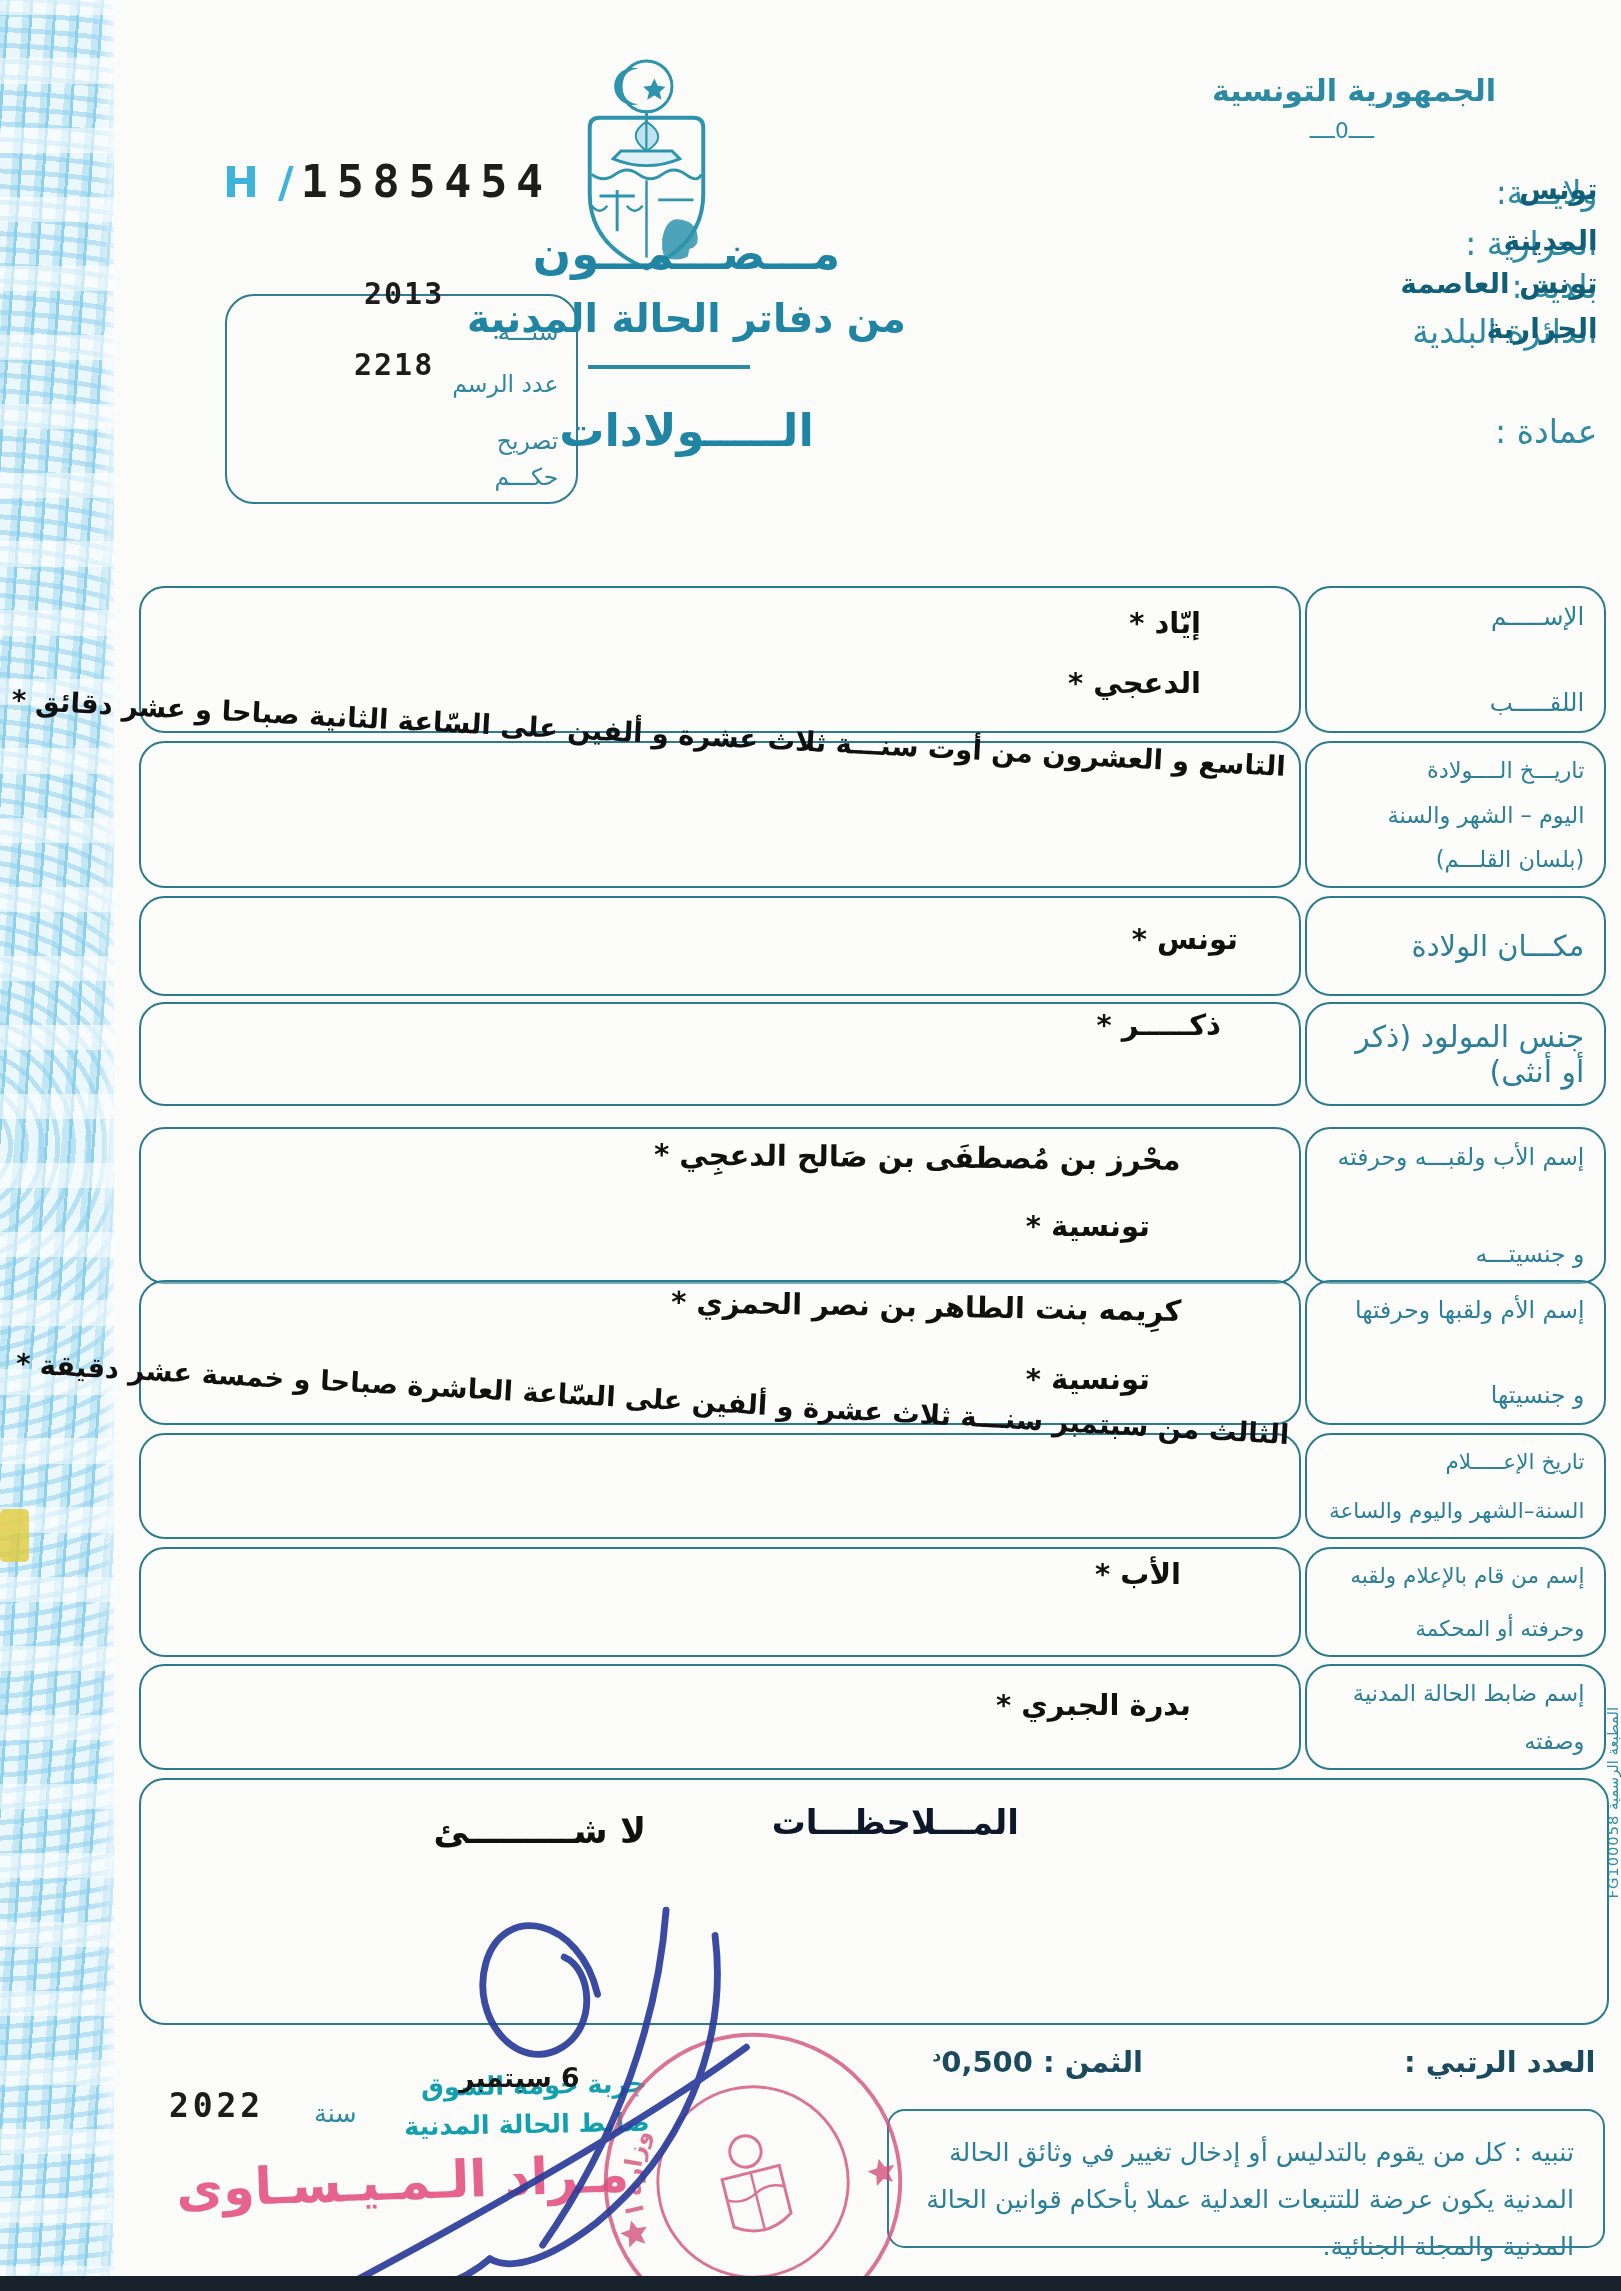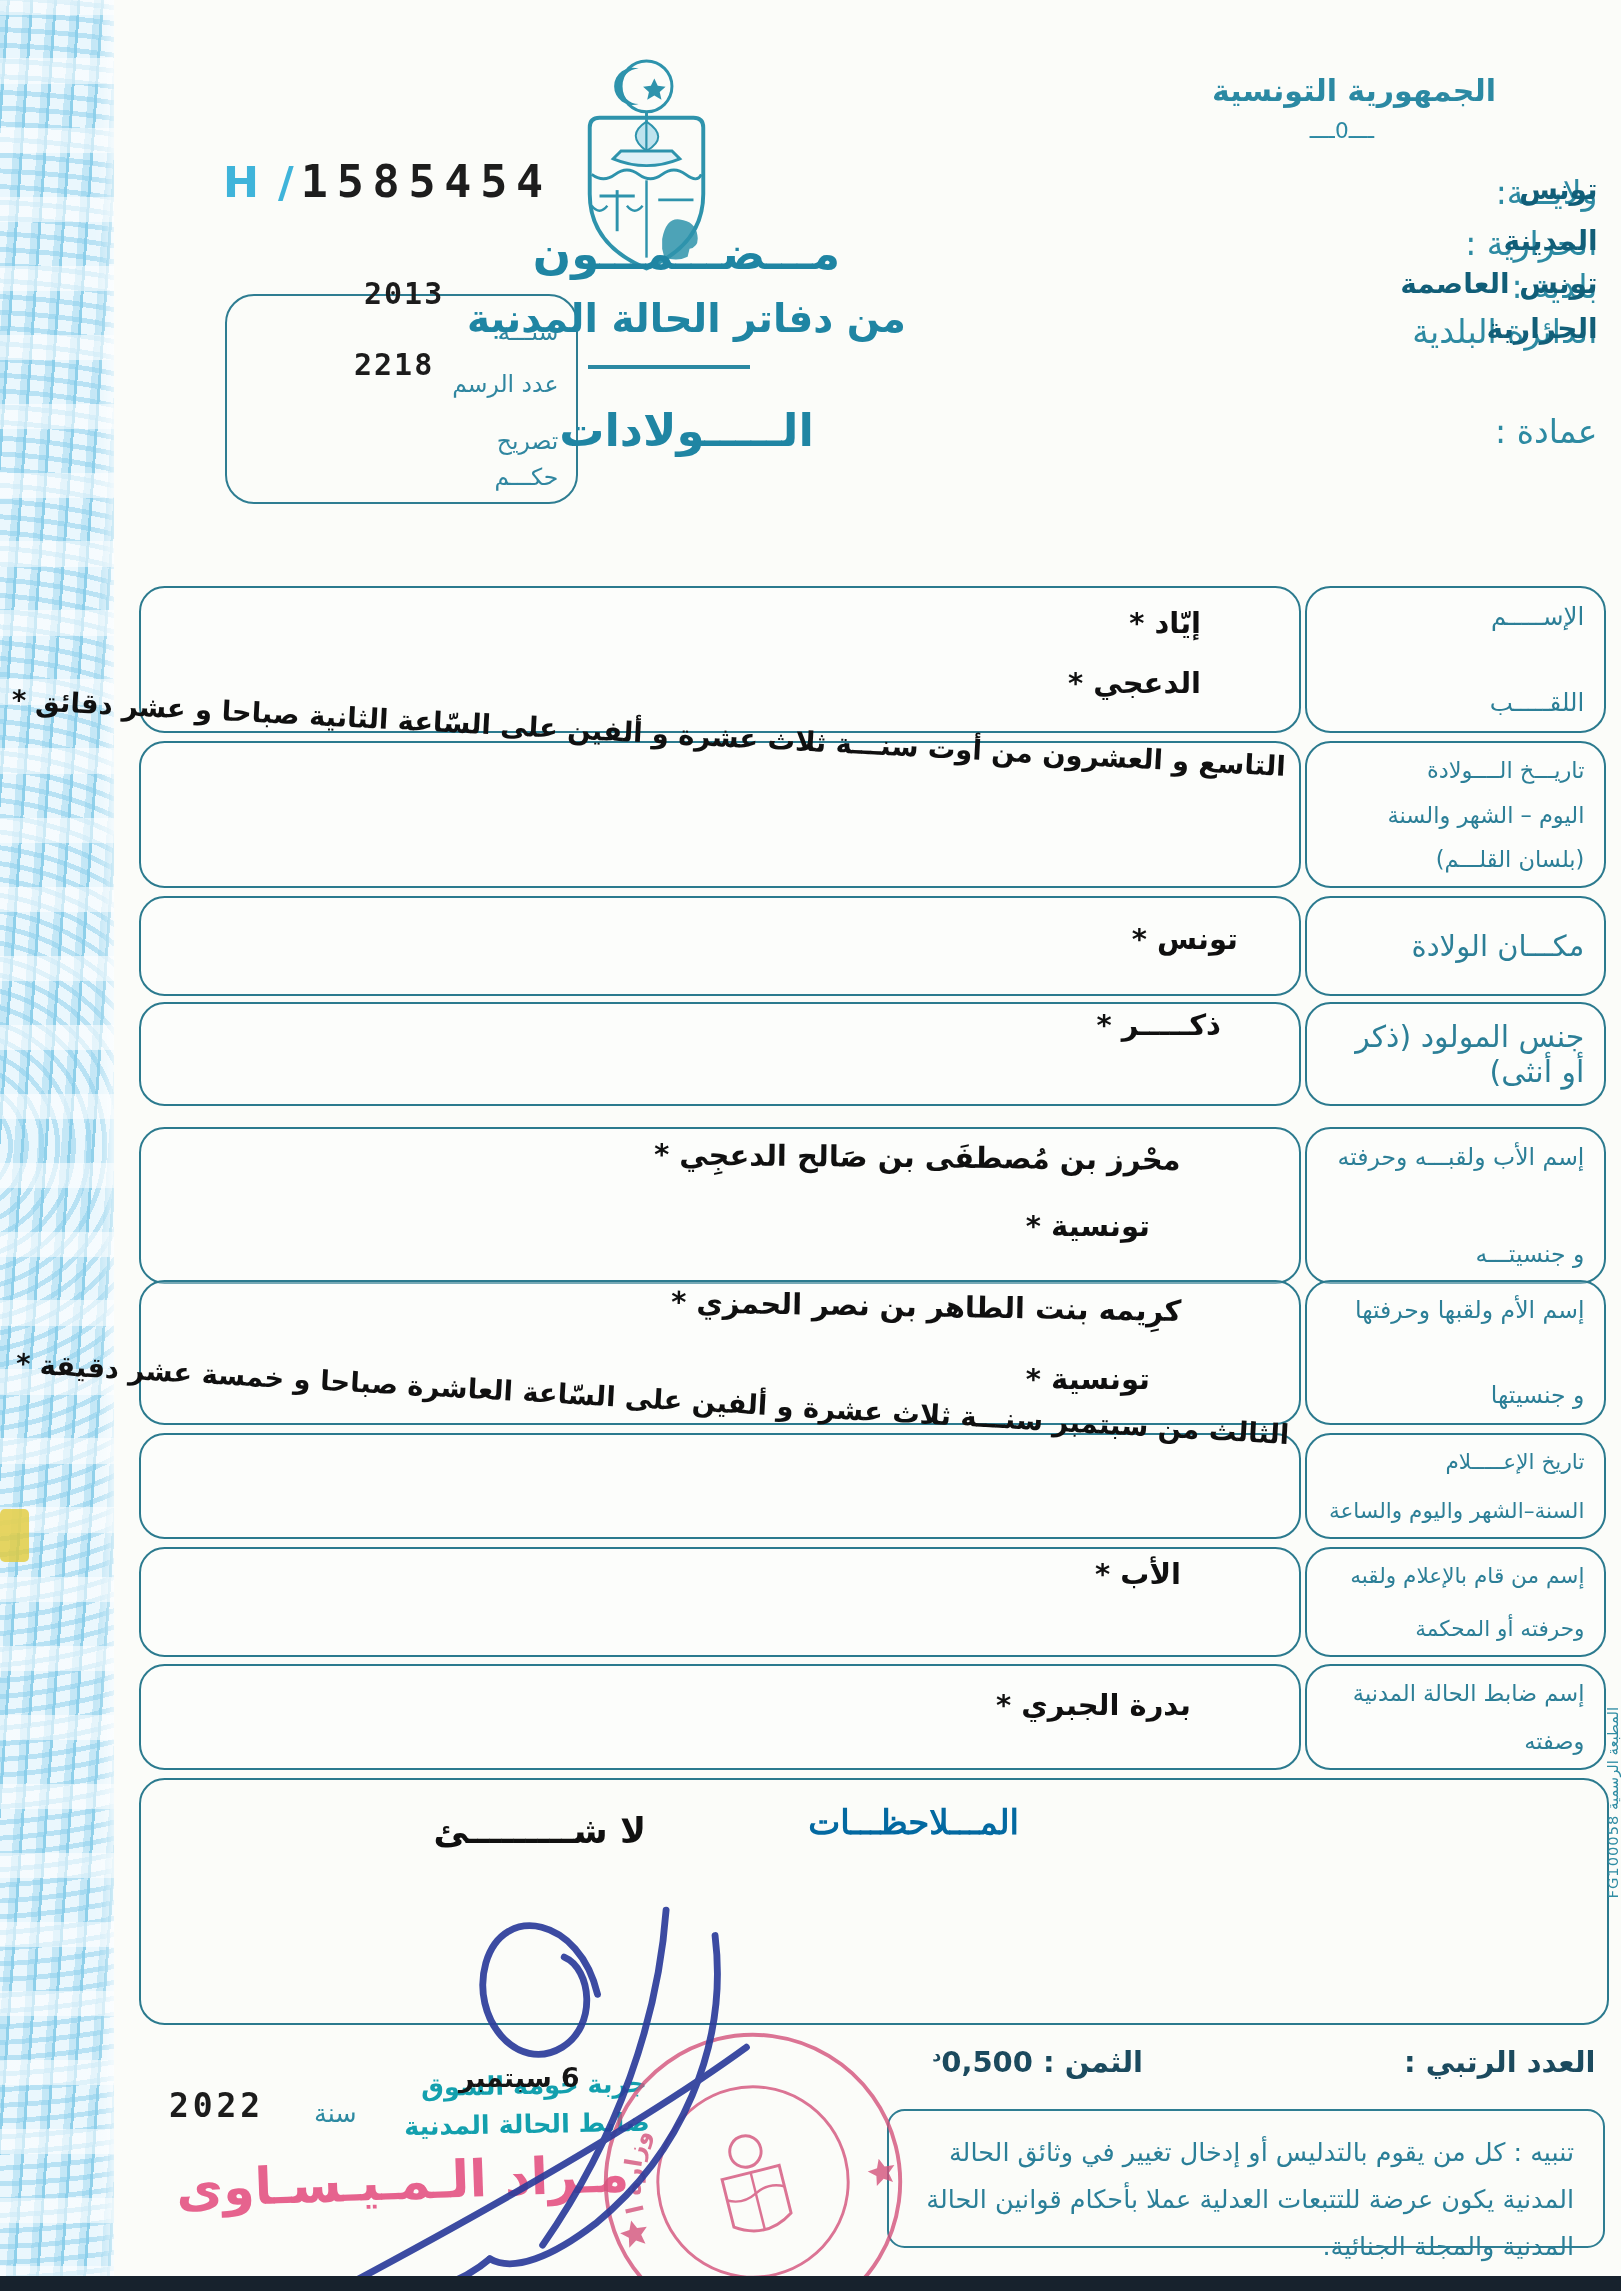--- a/index.html
+++ b/index.html
@@ -43,21 +43,21 @@
   .trow{position:absolute;left:0;width:100%;}
   .tval{position:absolute;left:139px;width:1158px;top:0;bottom:0;border:2.9px solid #2b7a8e;border-radius:25.5px;background:rgba(255,255,255,.35);}
   .tlab{position:absolute;left:1305px;width:301px;top:0;bottom:0;border:2.9px solid #2b7a8e;border-radius:25.5px;
         color:#2c7f97;display:flex;flex-direction:column;justify-content:space-between;
         padding:13.7px 19.6px;box-sizing:border-box;text-align:right;font-size:24.5px;background:rgba(255,255,255,.35);}
   .tlab.center{justify-content:center;}
   .val{position:absolute;color:#101010;font-weight:600;font-size:29px;white-space:nowrap;}
   .slant{transform-origin:right center;}
   
   .notes{left:139px;top:1778px;width:1466px;height:243px;border:2.9px solid #2b7a8e;border-radius:25.5px;}
-  .notes-title{position:absolute;right:588px;top:21.6px;font-size:34px;font-weight:bold;color:#0369a1;font-family:Liberation Serif, serif;}
+  .notes-title{position:absolute;right:588px;top:21.6px;font-size:34px;font-weight:bold;color:#0f172a;}
   .notes-val{position:absolute;right:961px;top:31px;font-size:35px;font-weight:600;color:#101010;white-space:nowrap;}
   
   .ordinal{right:25.5px;top:2045px;font-size:29px;font-weight:bold;color:#1b4a5e;}
   .price{right:478px;top:2045px;font-size:29px;font-weight:bold;color:#1b4a5e;white-space:nowrap;}
   .price sup{font-size:17.6px;}
   .notice{left:887px;top:2109px;width:718px;height:139px;border:2.9px solid #2e7d92;border-radius:17.6px;
           box-sizing:border-box;padding:17.6px 29px;color:#2a7f98;font-size:25.5px;line-height:1.85;text-align:right;}
   .yr-lab{left:314px;top:2098px;font-size:25.5px;color:#2d8aa2;}
   .yr-val{left:169px;top:2086px;font-size:33px;font-weight:bold;color:#1c1c1c;letter-spacing:3.9px;
           font-family:"DejaVu Sans Mono",monospace;direction:ltr;}

